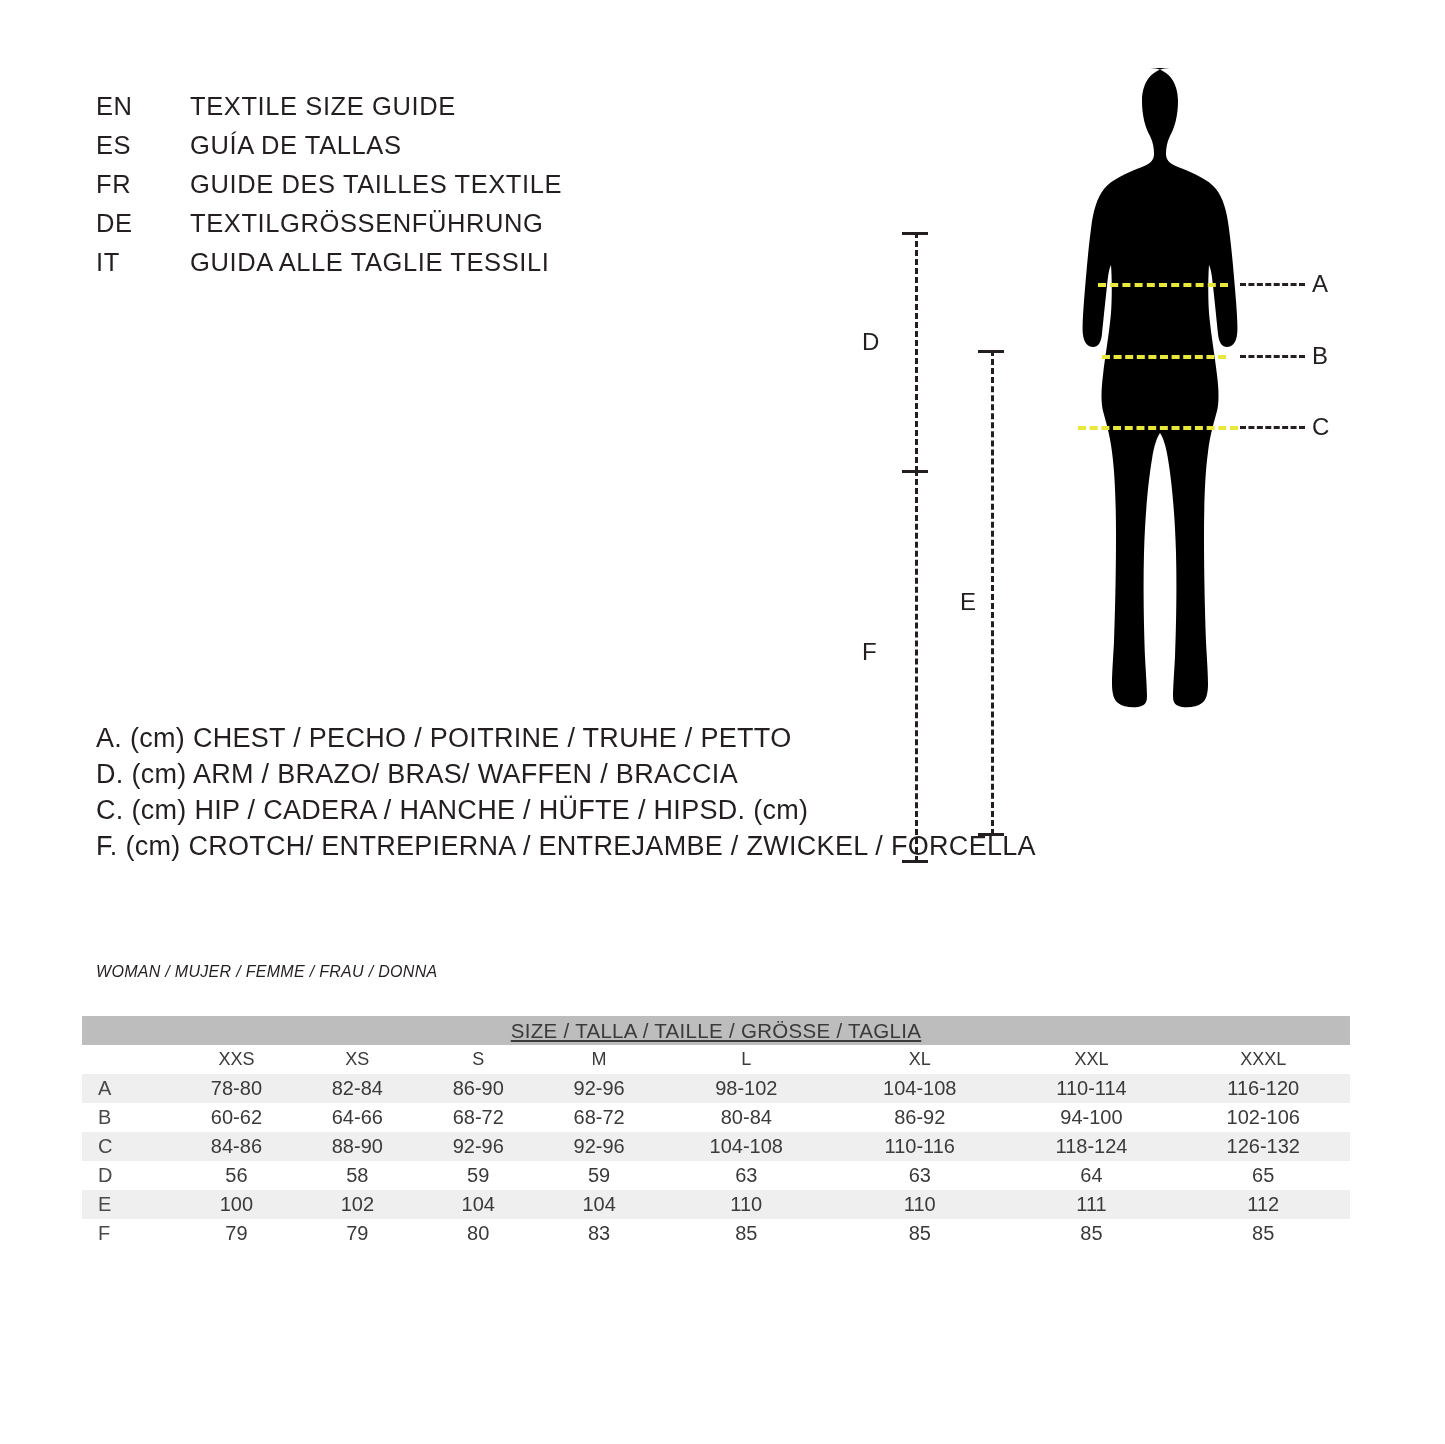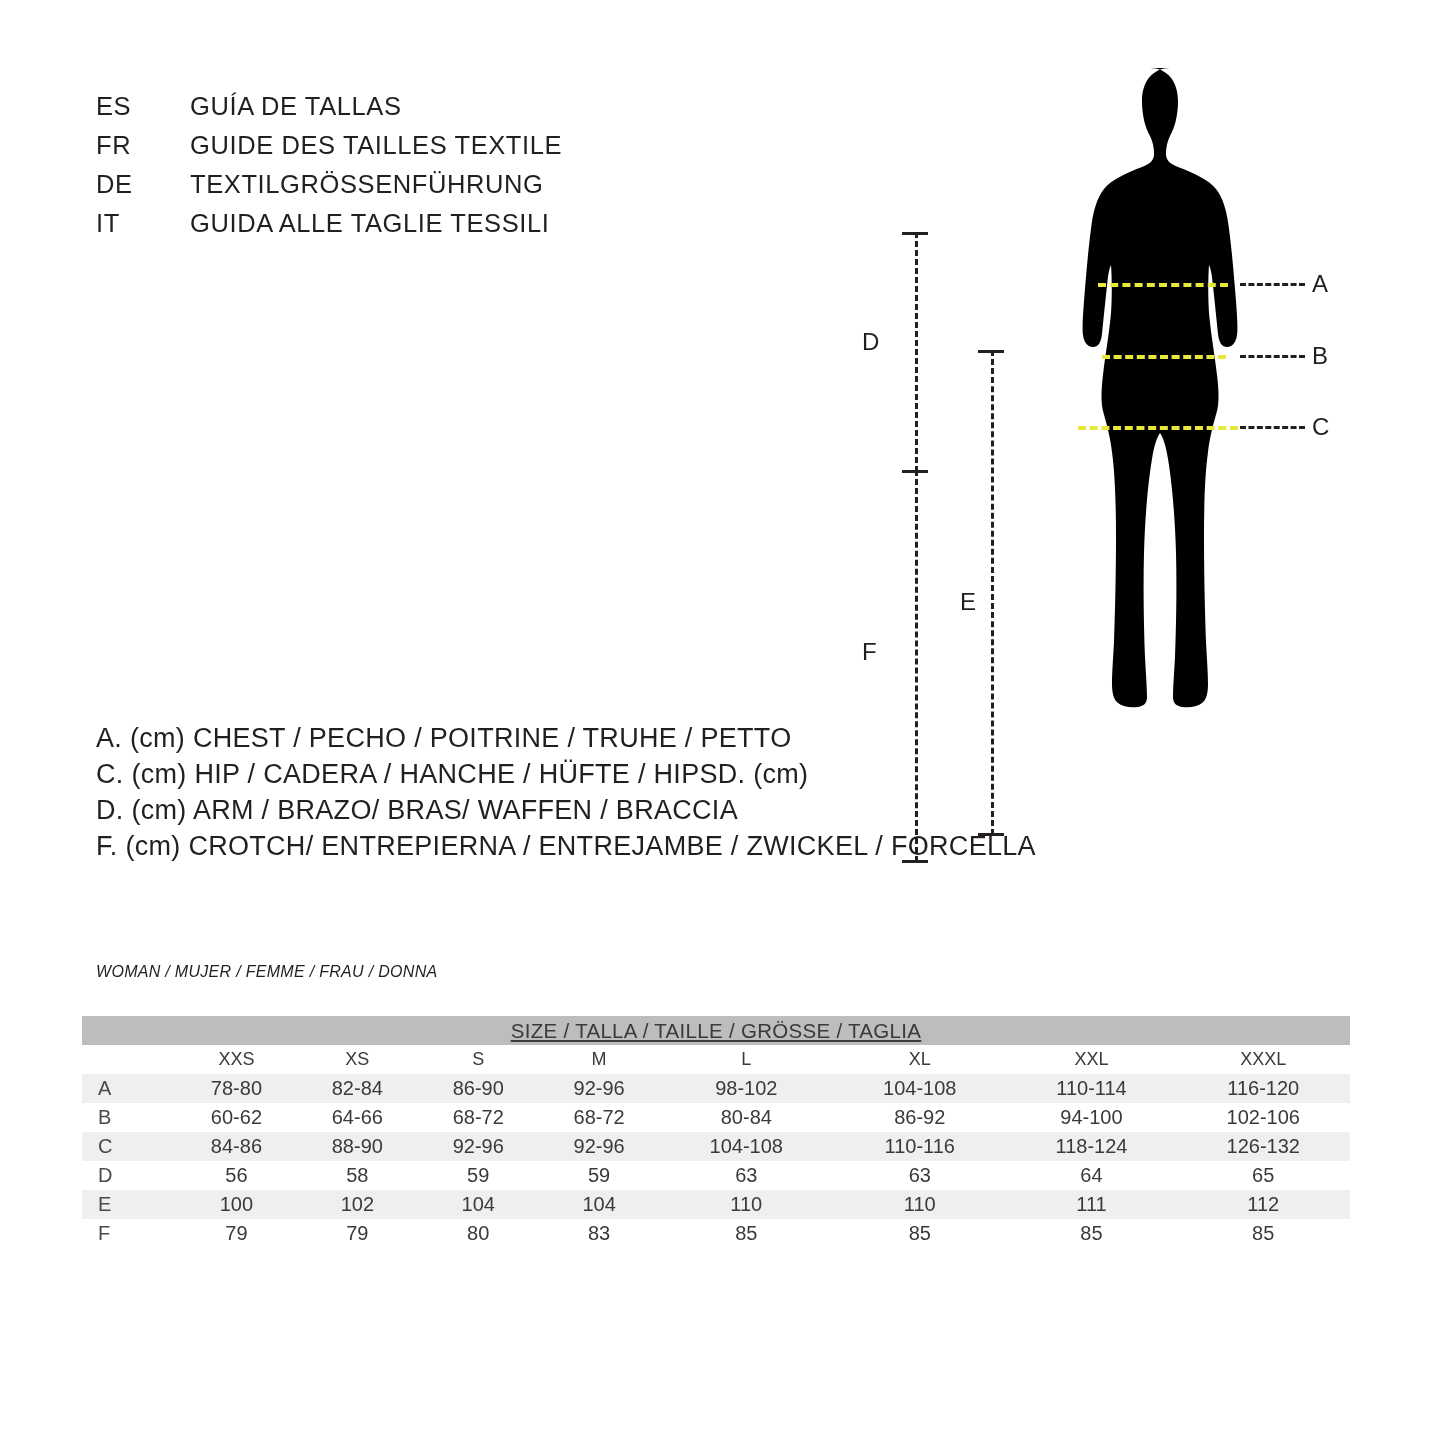--- a/index.html
+++ b/index.html
@@ -156,20 +156,24 @@
     position: absolute;
     font-size: 24px;
     color: #231f20;
     letter-spacing: 0.5px;
   }
 </style>
 </head>
 <body>
 
 <div id="lang-block">
+  <div class="lang-row">
+    <span class="lang-code">EN</span>
+    <span class="lang-text">TEXTILE SIZE GUIDE</span>
+  </div>
   <div class="lang-row">
     <span class="lang-code">ES</span>
     <span class="lang-text">GUÍA DE TALLAS</span>
   </div>
   <div class="lang-row">
     <span class="lang-code">FR</span>
     <span class="lang-text">GUIDE DES TAILLES TEXTILE</span>
   </div>
   <div class="lang-row">
     <span class="lang-code">DE</span>
@@ -265,22 +269,22 @@
   <div class="dim-label" style="left:22px; top:588px;">F</div>
 
   <div class="tick" style="left:138px; top:300px; width:26px;"></div>
   <div class="b-dash-v" style="left:151px; top:300px; height:485px;"></div>
   <div class="tick" style="left:138px; top:783px; width:26px;"></div>
   <div class="dim-label" style="left:120px; top:538px;">E</div>
 </div>
 
 <div id="legend-block">
   <div class="legend-row">A. (cm) CHEST / PECHO / POITRINE / TRUHE / PETTO</div>
+  <div class="legend-row">D. (cm) ARM / BRAZO/ BRAS/ WAFFEN / BRACCIA</div>
   <div class="legend-row">C. (cm) HIP / CADERA / HANCHE / HÜFTE / HIPSD. (cm)</div>
-  <div class="legend-row">D. (cm) ARM / BRAZO/ BRAS/ WAFFEN / BRACCIA</div>
   <div class="legend-row">F. (cm) CROTCH/ ENTREPIERNA / ENTREJAMBE / ZWICKEL / FORCELLA</div>
 </div>
 
 <div id="gender-caption">WOMAN / MUJER / FEMME / FRAU / DONNA</div>
 
 <table id="size-table">
   <tbody>
     <tr class="head-band">
       <td colspan="9">SIZE / TALLA / TAILLE / GRÖSSE / TAGLIA</td>
     </tr>

